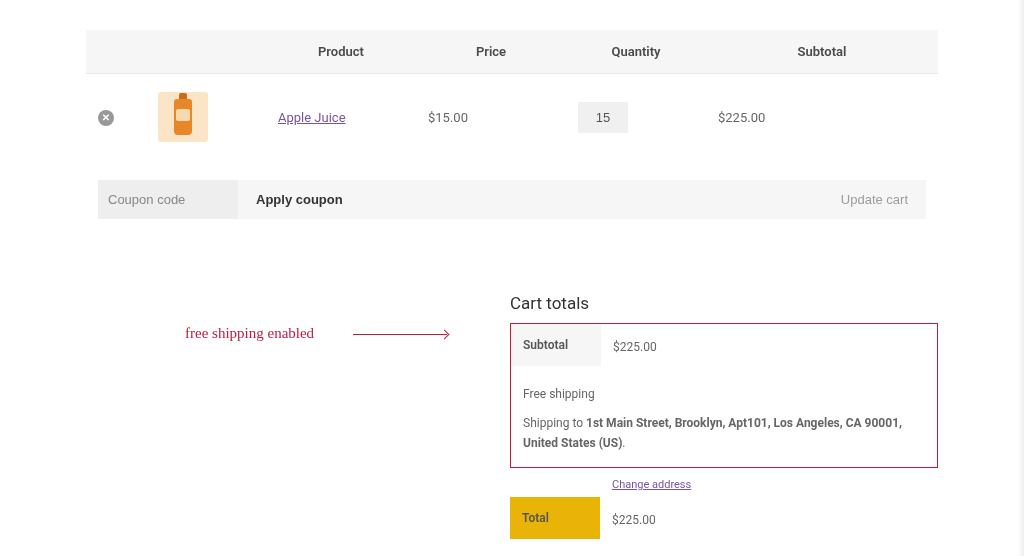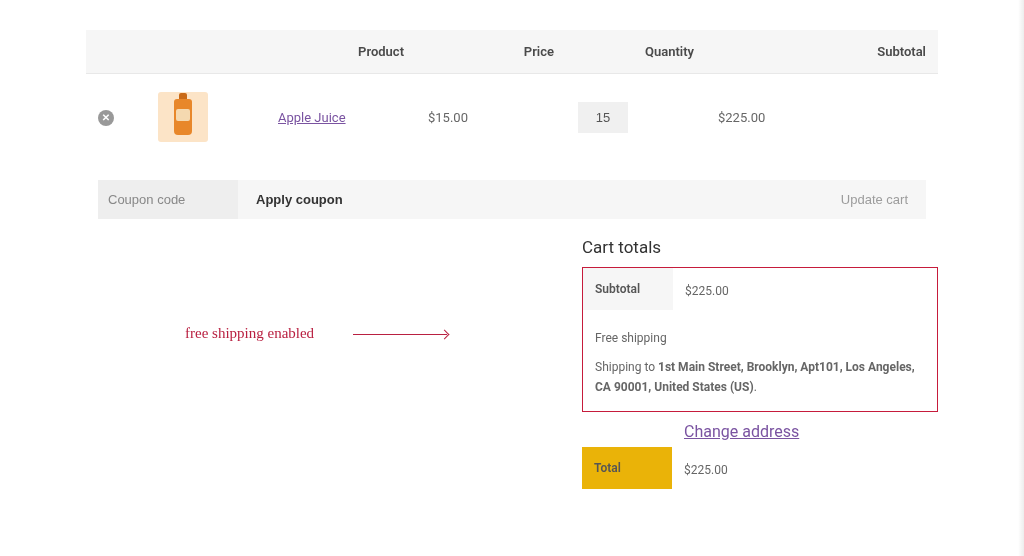--- a/index.html
+++ b/index.html
@@ -15,21 +15,21 @@
   position: relative;
   padding: 30px 86px 0 86px;
 }
 .cart-table {
   width: 100%;
   border-collapse: collapse;
 }
 .cart-table thead th {
   background: #f6f6f6;
   padding: 14px 12px;
-  text-align: right;
+  text-align: center;
   font-weight: 600;
   font-size: 13px;
   color: #4a4a4a;
   border-bottom: 1px solid #e8e8e8;
 }
 .cart-table thead th.col-remove { width: 60px; }
 .cart-table thead th.col-thumb { width: 120px; }
 .cart-table thead th.col-product { width: 150px; }
 .cart-table thead th.col-price { width: 150px; }
 .cart-table thead th.col-qty { width: 140px; }
@@ -129,22 +129,23 @@
 .update-btn {
   border: none;
   background: #f6f6f6;
   padding: 12px 18px;
   font-size: 13px;
   color: #9c9c9c;
   cursor: pointer;
 }
 
 .totals-wrap {
-  width: 356px;
+  width: 428px;
   margin-left: auto;
+  margin-top: 56px;
 }
 .totals-title {
   font-size: 17px;
   color: #333;
   font-weight: 400;
   margin-bottom: 10px;
 }
 .totals-box {
   border: 1px solid #c61b3b;
   background: #fff;
@@ -167,21 +168,21 @@
   font-size: 12px;
   color: #666;
   flex: 1;
   line-height: 1.6;
 }
 .ship-to { margin-top: 10px; }
 .change-addr {
   display: block;
   color: #7a53a1;
   text-decoration: underline;
-  font-size: 16px;
+  font-size: 11px;
   margin: 10px 0 0 102px;
 }
 .totals-row.outside {
   border: none;
 }
 .totals-row.outside .totals-label {
   background: #eab308;
 }
 
 

